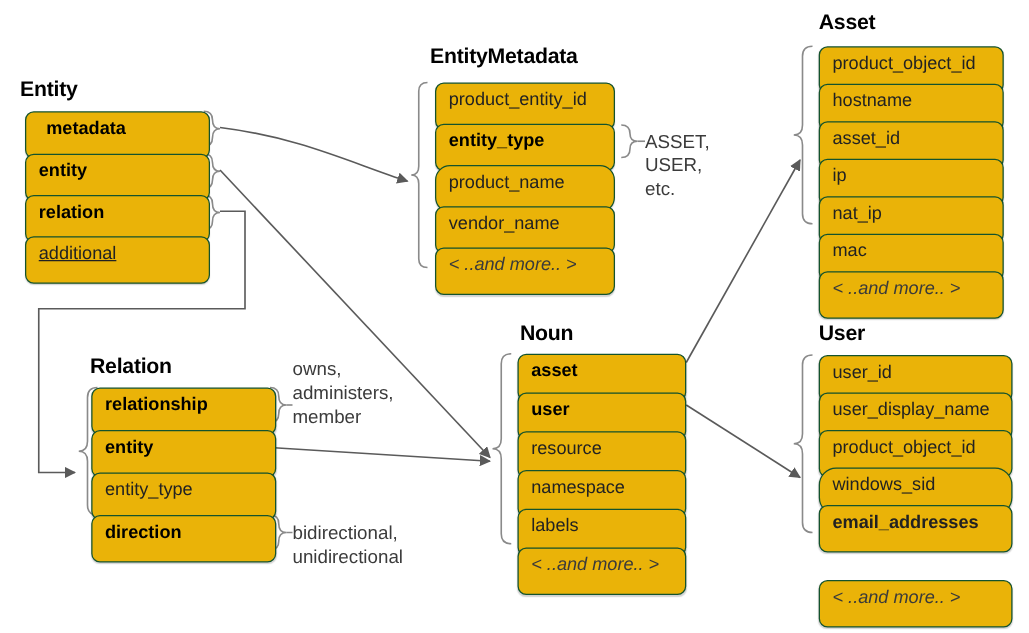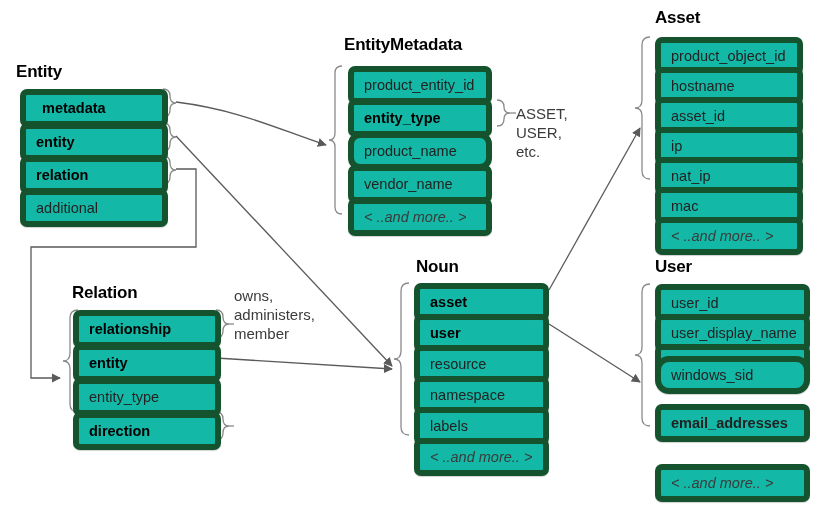--- a/index.html
+++ b/index.html
@@ -27,22 +27,22 @@
     position: absolute;
     font-size: 17px;
     font-weight: bold;
     color: #000000;
     white-space: nowrap;
     letter-spacing: -0.2px;
   }
   .field {
     position: absolute;
     box-sizing: border-box;
-    background: #14b8a6;
-    border: 6px solid #14532d;
+    background: #eab308;
+    border: 1px solid #14532d;
     border-radius: 7px;
     height: 38px;
     line-height: 26px;
     padding-left: 10px;
     font-size: 14.5px;
     color: #222222;
     white-space: nowrap;
     overflow: hidden;
     box-shadow: 0 1px 1px rgba(0,0,0,0.18);
   }
@@ -118,21 +118,21 @@
   <div class="group-title" style="left:16px;  top:62px;">Entity</div>
   <div class="group-title" style="left:344px; top:35px;">EntityMetadata</div>
   <div class="group-title" style="left:655px; top:8px;">Asset</div>
   <div class="group-title" style="left:72px;  top:283px;">Relation</div>
   <div class="group-title" style="left:416px; top:257px;">Noun</div>
   <div class="group-title" style="left:655px; top:257px;">User</div>
 
   <div class="field bold" style="left:20px; top:89px;  width:148px;padding-left:16px;">metadata</div>
   <div class="field bold" style="left:20px; top:123px; width:148px;">entity</div>
   <div class="field bold" style="left:20px; top:156px; width:148px;">relation</div>
-  <div class="field" style="left:20px; top:189px; width:148px;">additional</div>
+  <div class="field" style="left:20px; top:189px; width:148px;text-decoration:underline;">additional</div>
 
   <div class="field" style="left:348px; top:66px;  width:144px;">product_entity_id</div>
   <div class="field bold" style="left:348px; top:99px;  width:144px;">entity_type</div>
   <div class="field" style="left:348px; top:132px; width:144px;border-radius:12px;">product_name</div>
   <div class="field" style="left:348px; top:165px; width:144px;">vendor_name</div>
   <div class="field more" style="left:348px; top:198px; width:144px;">&lt; ..and more.. &gt;</div>
 
   <div class="field" style="left:655px; top:37px;  width:148px;">product_object_id</div>
   <div class="field" style="left:655px; top:67px;  width:148px;">hostname</div>
   <div class="field" style="left:655px; top:97px;  width:148px;">asset_id</div>
@@ -149,30 +149,34 @@
   <div class="field bold" style="left:414px; top:283px; width:135px;">asset</div>
   <div class="field bold" style="left:414px; top:314px; width:135px;">user</div>
   <div class="field" style="left:414px; top:345px; width:135px;">resource</div>
   <div class="field" style="left:414px; top:376px; width:135px;">namespace</div>
   <div class="field" style="left:414px; top:407px; width:135px;">labels</div>
   <div class="field more" style="left:414px; top:438px; width:135px;">&lt; ..and more.. &gt;</div>
 
   <div class="field" style="left:655px; top:284px; width:155px;">user_id</div>
   <div class="field" style="left:655px; top:314px; width:155px;">user_display_name</div>
   <div class="field" style="left:655px; top:344px; width:155px;">product_object_id</div>
-  <div class="field" style="left:655px; top:356px; width:155px;border-radius:14px;">windows_sid</div>
+  <div class="field" style="left:655px; top:374px; width:155px;border-radius:14px;">windows_sid</div>
   <div class="field" style="left:655px; top:404px; width:155px;font-weight:bold;">email_addresses</div>
   <div class="field more" style="left:655px; top:464px; width:155px;">&lt; ..and more.. &gt;</div>
 
   <div class="annot" style="left:516px; top:104px;">
     <div>ASSET,</div>
     <div>USER,</div>
     <div>etc.</div>
   </div>
 
   <div class="annot" style="left:234px; top:286px;">
     <div>owns,</div>
     <div>administers,</div>
     <div>member</div>
   </div>
 
+  <div class="annot" style="left:234px; top:417px;">
+    <div>bidirectional,</div>
+    <div>unidirectional</div>
+  </div>
 
 </div>
 
 </body></html>

